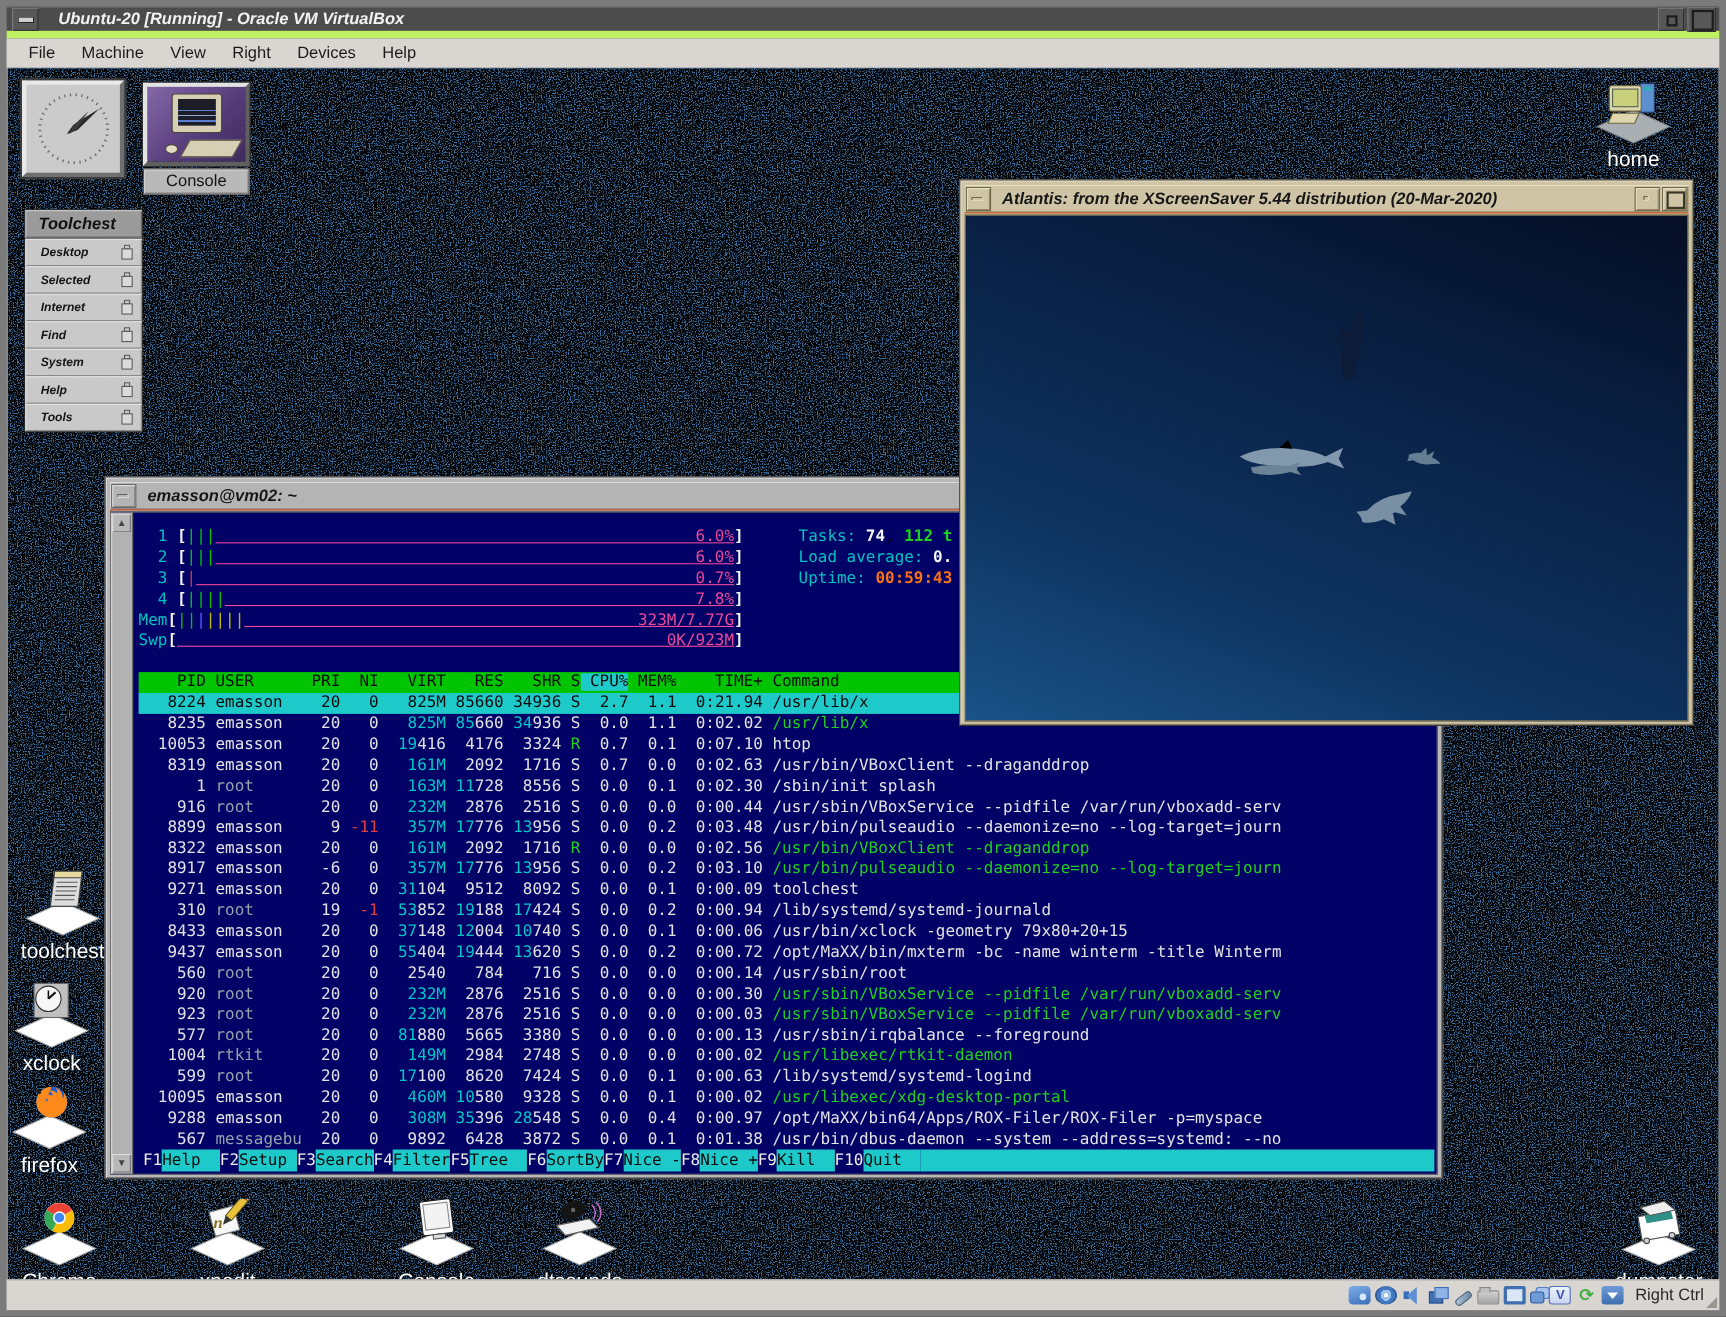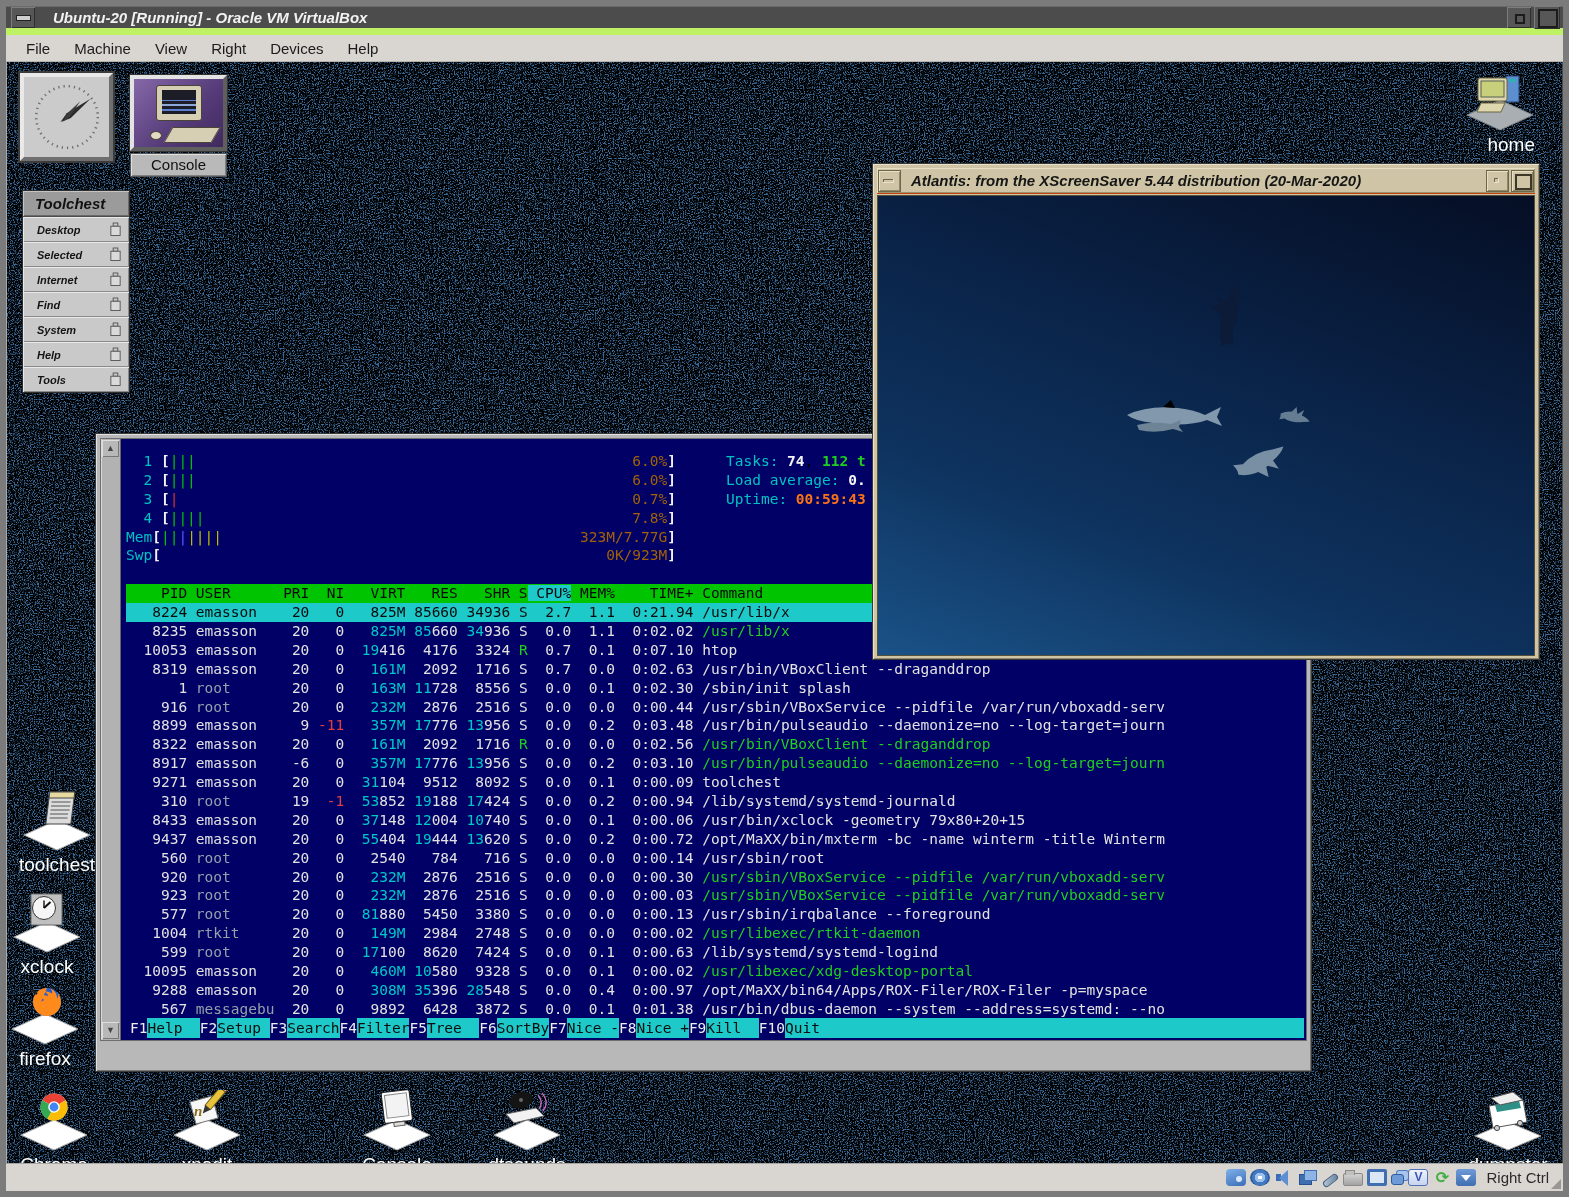--- a/index.html
+++ b/index.html
@@ -117,21 +117,21 @@
   .sb-btn{position:absolute;left:1px;width:17px;height:17px;background:#b8b8b8;
           box-shadow:inset 1px 1px 0 #dedede, inset -1px -1px 0 #777;text-align:center;
           font-size:9px;line-height:17px;color:#444;}
   .sb-btn.up{top:1px;} .sb-btn.down{bottom:1px;}
   .htop-pane{position:absolute;left:20px;right:0;top:0;bottom:0;overflow:hidden;
              font:14.5px/18.9px "DejaVu Sans Mono",monospace;color:#e2e2e2;padding:13px 0 0 5px;}
   .hline{white-space:pre;height:18.9px;}
   .hline span{display:inline;}
   .c-cyan{color:#00c2c2;}
   .c-wb{color:#f2f2f2;font-weight:bold;}
-  .c-dim{color:#a16207;}
+  .c-dim{color:#ec4899;text-decoration:underline;}
   .bar-green{color:#00c400;} .bar-red{color:#d83434;} .bar-blue{color:#5858ff;} .bar-yellow{color:#bdbd00;}
   .c-grn{color:#1fd01f;} .c-red{color:#e04040;} .c-cyn{color:#00c8c8;} .c-gray{color:#93a1ab;}
   .hdr{background:#00c400;} .hdr span{color:#0a0a0a;}
   .hdr .sortcell{background:#1ec9c9;}
   .sel{background:#1ec9c9;} .sel span{color:#0b0b0b !important;}
   .htop-info{position:absolute;left:625px;top:13px;font:14.5px/18.9px "DejaVu Sans Mono",monospace;white-space:pre;}
   .i-wb{color:#f4f4f4;font-weight:bold;} .i-grn{color:#1fd01f;font-weight:bold;} .i-cyb{color:#f97316;font-weight:bold;}
   .htop-fkeys{position:absolute;left:5px;right:2px;bottom:2px;height:20px;display:flex;
               font:14.5px/20px "DejaVu Sans Mono",monospace;white-space:pre;margin-left:24px;}
   .fk-key{color:#ededed;} .fk-label{background:#1ec9c9;color:#0d0d0d;} .fk-fill{flex:1;}
@@ -191,21 +191,21 @@
       <div class="img">
         <div class="cm-mon">
             <div class="cm-scr"></div>
           </div>
         <div class="cm-kbd"></div>
         <div class="cm-mouse"></div>
       </div>
       <div class="cap">Console</div>
     </div>
 
-    <div class="dico" style="left:1428px;top:8px;width:100px;text-align:right;">
+    <div class="dico" style="left:1428px;top:8px;width:100px;">
       <svg viewBox="0 0 70 62" width="70" height="62">
         <polygon points="35,30 68,45 35,60 2,45" fill="#a9aeb3" stroke="#7d8287"></polygon>
         <rect x="41" y="6" width="13" height="26" fill="#5b8fd0" stroke="#23406e"></rect>
         <rect x="44" y="9" width="7" height="3" fill="#2db3b3"></rect>
         <rect x="13" y="8" width="29" height="23" rx="2" fill="#ded7ae" stroke="#6b6542"></rect>
         <rect x="16" y="11" width="23" height="16" fill="#c9d07c" stroke="#556052"></rect>
         <polygon points="16,33 40,33 36,42 12,42" fill="#ded7ae" stroke="#6b6542"></polygon>
       </svg>
       <div class="dico-label">home</div>
     </div>
@@ -360,20 +360,24 @@
         <polygon points="16,16 50,10 54,32 20,38" fill="#ffffff" stroke="#555"></polygon>
         <polygon points="22,15 46,11 48,18 24,22" fill="#2e8f86"></polygon>
         <polygon points="18,8 40,2 50,10 27,15" fill="#eeeeee" stroke="#555"></polygon>
         <circle cx="24" cy="38" r="2.6" fill="#cfcfcf" stroke="#444"></circle>
         <circle cx="47" cy="33" r="2.6" fill="#cfcfcf" stroke="#444"></circle>
       </svg>
       <div class="dico-label">dumpster</div>
     </div>
 
     <div class="wm-win wm-gray term-win">
+      <div class="wm-titlebar">
+        <div class="wm-btn menu"></div>
+        <div class="wm-title">emasson@vm02: ~</div>
+      </div>
       <div class="term-body">
         <div class="term-sb">
           <div class="sb-btn up">▲</div>
           <div class="sb-btn down">▼</div>
         </div>
         <div class="htop-pane">
             <div class="hline"><span class="c-cyan">  1 </span><span class="c-wb">[</span><span class="bar-green">|||</span><span class="c-dim">                                                  6.0%</span><span class="c-wb">]</span></div>
             <div class="hline"><span class="c-cyan">  2 </span><span class="c-wb">[</span><span class="bar-green">|||</span><span class="c-dim">                                                  6.0%</span><span class="c-wb">]</span></div>
             <div class="hline"><span class="c-cyan">  3 </span><span class="c-wb">[</span><span class="bar-red">|</span><span class="c-dim">                                                    0.7%</span><span class="c-wb">]</span></div>
             <div class="hline"><span class="c-cyan">  4 </span><span class="c-wb">[</span><span class="bar-green">||||</span><span class="c-dim">                                                 7.8%</span><span class="c-wb">]</span></div>
@@ -390,21 +394,21 @@
             <div class="hline"><span>   8899 </span><span>emasson   </span><span>  9</span><span> </span><span class="c-red">-11</span><span>   </span><span class="c-cyn">357M</span><span> </span><span class="c-cyn">17</span><span>776</span><span> </span><span class="c-cyn">13</span><span>956</span><span> </span><span>S</span><span>  0.0  0.2  0:03.48 </span><span>/usr/bin/pulseaudio --daemonize=no --log-target=journ</span></div>
             <div class="hline"><span>   8322 </span><span>emasson   </span><span> 20</span><span>   </span><span>0</span><span>   </span><span class="c-cyn">161M</span><span>  </span><span>2092</span><span>  </span><span>1716</span><span> </span><span class="c-grn">R</span><span>  0.0  0.0  0:02.56 </span><span class="c-grn">/usr/bin/VBoxClient --draganddrop</span></div>
             <div class="hline"><span>   8917 </span><span>emasson   </span><span> -6</span><span>   </span><span>0</span><span>   </span><span class="c-cyn">357M</span><span> </span><span class="c-cyn">17</span><span>776</span><span> </span><span class="c-cyn">13</span><span>956</span><span> </span><span>S</span><span>  0.0  0.2  0:03.10 </span><span class="c-grn">/usr/bin/pulseaudio --daemonize=no --log-target=journ</span></div>
             <div class="hline"><span>   9271 </span><span>emasson   </span><span> 20</span><span>   </span><span>0</span><span>  </span><span class="c-cyn">31</span><span>104</span><span>  </span><span>9512</span><span>  </span><span>8092</span><span> </span><span>S</span><span>  0.0  0.1  0:00.09 </span><span>toolchest</span></div>
             <div class="hline"><span>    310 </span><span class="c-gray">root      </span><span> 19</span><span>  </span><span class="c-red">-1</span><span>  </span><span class="c-cyn">53</span><span>852</span><span> </span><span class="c-cyn">19</span><span>188</span><span> </span><span class="c-cyn">17</span><span>424</span><span> </span><span>S</span><span>  0.0  0.2  0:00.94 </span><span>/lib/systemd/systemd-journald</span></div>
             <div class="hline"><span>   8433 </span><span>emasson   </span><span> 20</span><span>   </span><span>0</span><span>  </span><span class="c-cyn">37</span><span>148</span><span> </span><span class="c-cyn">12</span><span>004</span><span> </span><span class="c-cyn">10</span><span>740</span><span> </span><span>S</span><span>  0.0  0.1  0:00.06 </span><span>/usr/bin/xclock -geometry 79x80+20+15</span></div>
             <div class="hline"><span>   9437 </span><span>emasson   </span><span> 20</span><span>   </span><span>0</span><span>  </span><span class="c-cyn">55</span><span>404</span><span> </span><span class="c-cyn">19</span><span>444</span><span> </span><span class="c-cyn">13</span><span>620</span><span> </span><span>S</span><span>  0.0  0.2  0:00.72 </span><span>/opt/MaXX/bin/mxterm -bc -name winterm -title Winterm</span></div>
             <div class="hline"><span>    560 </span><span class="c-gray">root      </span><span> 20</span><span>   </span><span>0</span><span>   </span><span>2540</span><span>   </span><span>784</span><span>   </span><span>716</span><span> </span><span>S</span><span>  0.0  0.0  0:00.14 </span><span>/usr/sbin/root</span></div>
             <div class="hline"><span>    920 </span><span class="c-gray">root      </span><span> 20</span><span>   </span><span>0</span><span>   </span><span class="c-cyn">232M</span><span>  </span><span>2876</span><span>  </span><span>2516</span><span> </span><span>S</span><span>  0.0  0.0  0:00.30 </span><span class="c-grn">/usr/sbin/VBoxService --pidfile /var/run/vboxadd-serv</span></div>
             <div class="hline"><span>    923 </span><span class="c-gray">root      </span><span> 20</span><span>   </span><span>0</span><span>   </span><span class="c-cyn">232M</span><span>  </span><span>2876</span><span>  </span><span>2516</span><span> </span><span>S</span><span>  0.0  0.0  0:00.03 </span><span class="c-grn">/usr/sbin/VBoxService --pidfile /var/run/vboxadd-serv</span></div>
-            <div class="hline"><span>    577 </span><span class="c-gray">root      </span><span> 20</span><span>   </span><span>0</span><span>  </span><span class="c-cyn">81</span><span>880</span><span>  </span><span>5450</span><span>  </span><span>3380</span><span> </span><span>S</span><span>  0.0  0.0  0:00.13 </span><span>/usr/sbin/irqbalance --foreground</span></div>
+            <div class="hline"><span>    577 </span><span class="c-gray">root      </span><span> 20</span><span>   </span><span>0</span><span>  </span><span class="c-cyn">81</span><span>880</span><span>  </span><span>5665</span><span>  </span><span>3380</span><span> </span><span>S</span><span>  0.0  0.0  0:00.13 </span><span>/usr/sbin/irqbalance --foreground</span></div>
             <div class="hline"><span>   1004 </span><span class="c-gray">rtkit     </span><span> 20</span><span>   </span><span>0</span><span>   </span><span class="c-cyn">149M</span><span>  </span><span>2984</span><span>  </span><span>2748</span><span> </span><span>S</span><span>  0.0  0.0  0:00.02 </span><span class="c-grn">/usr/libexec/rtkit-daemon</span></div>
             <div class="hline"><span>    599 </span><span class="c-gray">root      </span><span> 20</span><span>   </span><span>0</span><span>  </span><span class="c-cyn">17</span><span>100</span><span>  </span><span>8620</span><span>  </span><span>7424</span><span> </span><span>S</span><span>  0.0  0.1  0:00.63 </span><span>/lib/systemd/systemd-logind</span></div>
             <div class="hline"><span>  10095 </span><span>emasson   </span><span> 20</span><span>   </span><span>0</span><span>   </span><span class="c-cyn">460M</span><span> </span><span class="c-cyn">10</span><span>580</span><span>  </span><span>9328</span><span> </span><span>S</span><span>  0.0  0.1  0:00.02 </span><span class="c-grn">/usr/libexec/xdg-desktop-portal</span></div>
             <div class="hline"><span>   9288 </span><span>emasson   </span><span> 20</span><span>   </span><span>0</span><span>   </span><span class="c-cyn">308M</span><span> </span><span class="c-cyn">35</span><span>396</span><span> </span><span class="c-cyn">28</span><span>548</span><span> </span><span>S</span><span>  0.0  0.4  0:00.97 </span><span>/opt/MaXX/bin64/Apps/ROX-Filer/ROX-Filer -p=myspace</span></div>
             <div class="hline"><span>    567 </span><span class="c-gray">messagebu </span><span> 20</span><span>   </span><span>0</span><span>   </span><span>9892</span><span>  </span><span>6428</span><span>  </span><span>3872</span><span> </span><span>S</span><span>  0.0  0.1  0:01.38 </span><span>/usr/bin/dbus-daemon --system --address=systemd: --no</span></div>
           </div>
         <div class="htop-info"><div><span class="c-cyan">Tasks: </span><span class="i-wb">74</span><span>, </span><span class="i-grn">112 t</span></div><div><span class="c-cyan">Load average: </span><span class="i-wb">0.</span></div><div><span class="c-cyan">Uptime: </span><span class="i-cyb">00:59:43</span></div></div>
         <div class="htop-fkeys"><span class="fk-key">F1</span><span class="fk-label">Help  </span><span class="fk-key">F2</span><span class="fk-label">Setup </span><span class="fk-key">F3</span><span class="fk-label">Search</span><span class="fk-key">F4</span><span class="fk-label">Filter</span><span class="fk-key">F5</span><span class="fk-label">Tree  </span><span class="fk-key">F6</span><span class="fk-label">SortBy</span><span class="fk-key">F7</span><span class="fk-label">Nice -</span><span class="fk-key">F8</span><span class="fk-label">Nice +</span><span class="fk-key">F9</span><span class="fk-label">Kill  </span><span class="fk-key">F10</span><span class="fk-label">Quit  </span><span class="fk-label fk-fill"></span></div>
       </div>
     </div>

